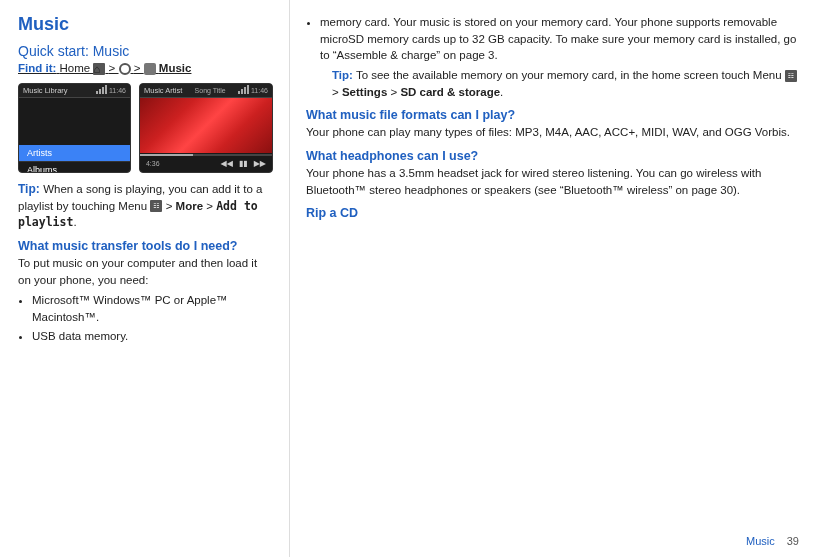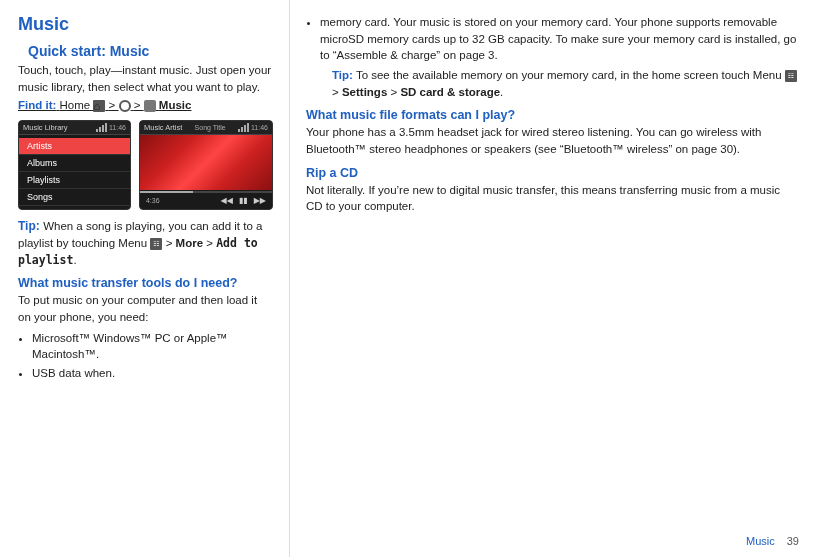--- a/index.html
+++ b/index.html
@@ -31,25 +31,24 @@
       margin-bottom: 2px;
     }
     .subtitle {
       font-style: italic;
       font-size: 11.5px;
       color: #555;
       margin-bottom: 10px;
     }
     .section-heading {
       font-size: 14px;
-      font-weight: bold;
+      font-weight: normal;
       color: #2060c0;
       margin-top: 8px;
       margin-bottom: 3px;
-      margin-left: 10px;
     }
     .body-text {
       font-size: 11.5px;
       line-height: 1.45;
       color: #222;
       margin-bottom: 4px;
     }
     .find-it {
       font-size: 11.5px;
       color: #222;
@@ -109,22 +108,23 @@
     .menu-list {
       padding: 3px 0;
     }
     .menu-item {
       padding: 3px 8px;
       color: #fff;
       font-size: 9px;
       border-bottom: 1px solid #333;
     }
     .menu-item.selected {
-      background: #ef4444;
+      background: #3b82f6;
       color: #fff;
+      margin-top: 44px;
     }
     .album-art {
       width: 100%;
       height: 55px;
       background: linear-gradient(135deg, #8B1010 0%, #cc2020 30%, #ff4444 50%, #cc2020 70%, #8B1010 100%);
     }
     .player-bar {
       background: #1a1a1a;
       display: flex;
       align-items: center;
@@ -208,21 +208,20 @@
       color: #2060c0;
     }
   </style>
 </head>
 <body>
 
 <div class="left-column">
   <div class="page-title">Music</div>
 
   <div class="section-heading">Quick start: Music</div>
-  <div class="body-text">Touch, touch, play—instant music. Just open your music library, then select what you want to play.</div>
   <div class="find-it">
     <span class="find-label">Find it:</span>
     <span> Home </span>
     <span style="display:inline-block;width:12px;height:12px;background:#555;border-radius:1px;vertical-align:middle;">⌂</span>
     <span> &gt; </span>
     <span style="display:inline-block;width:12px;height:12px;border:2px solid #555;border-radius:50%;vertical-align:middle;"></span>
     <span> &gt; </span>
     <span style="display:inline-block;width:12px;height:12px;background:#777;border-radius:2px;vertical-align:middle;"></span>
     <span class="bold-text"> Music</span>
   </div>
@@ -281,41 +280,42 @@
     <span class="tip-label">Tip:</span>
     <span class="body-text" style="display:inline;"> When a song is playing, you can add it to a playlist by touching Menu </span>
     <span style="display:inline-block;width:12px;height:12px;background:#555;border-radius:1px;vertical-align:middle;font-size:7px;color:#fff;text-align:center;line-height:12px;">☷</span>
     <span class="body-text" style="display:inline;"> &gt; <span class="bold-text">More</span> &gt; <span class="code-text bold-text">Add to playlist</span>.</span>
   </div>
 
   <div class="subsection-heading">What music transfer tools do I need?</div>
   <div class="body-text">To put music on your computer and then load it on your phone, you need:</div>
   <ul class="bullet-list">
     <li>Microsoft™ Windows™ PC or Apple™ Macintosh™.</li>
-    <li>USB data when.</li>
+    <li>USB data memory.</li>
   </ul>
 </div>
 
 <div class="right-column">
   <ul class="bullet-list" style="margin-top:0;">
     <li>
       <span>memory card. Your music is stored on your memory card. Your phone supports removable microSD memory cards up to 32 GB capacity. To make sure your memory card is installed, go to “Assemble &amp; charge” on page 3.</span>
       <div class="tip-indent">
         <span class="tip-label">Tip:</span>
         <span> To see the available memory on your memory card, in the home screen touch Menu </span>
         <span style="display:inline-block;width:12px;height:12px;background:#555;border-radius:1px;vertical-align:middle;font-size:7px;color:#fff;text-align:center;line-height:12px;">☷</span>
         <span> &gt; <span class="bold-text">Settings</span> &gt; <span class="bold-text">SD card &amp; storage</span>.</span>
       </div>
     </li>
   </ul>
 
   <div class="subsection-heading">What music file formats can I play?</div>
-
+  <div class="body-text">Your phone can play many types of files: MP3, M4A, AAC, ACC+, MIDI, WAV, and OGG Vorbis.</div>
+
+  <div class="subsection-heading">What headphones can I use?</div>
   <div class="body-text">Your phone has a 3.5mm headset jack for wired stereo listening. You can go wireless with Bluetooth™ stereo headphones or speakers (see “Bluetooth™ wireless” on page 30).</div>
 
   <div class="subsection-heading">Rip a CD</div>
-  <div class="body-text">Not literally. If you’re new to digital music transfer, this means transferring music from a music CD to your computer.</div>
 
   <div class="page-footer">
     <span class="footer-label">Music</span>
     <span>39</span>
   </div>
 </div>
 
 </body></html>

